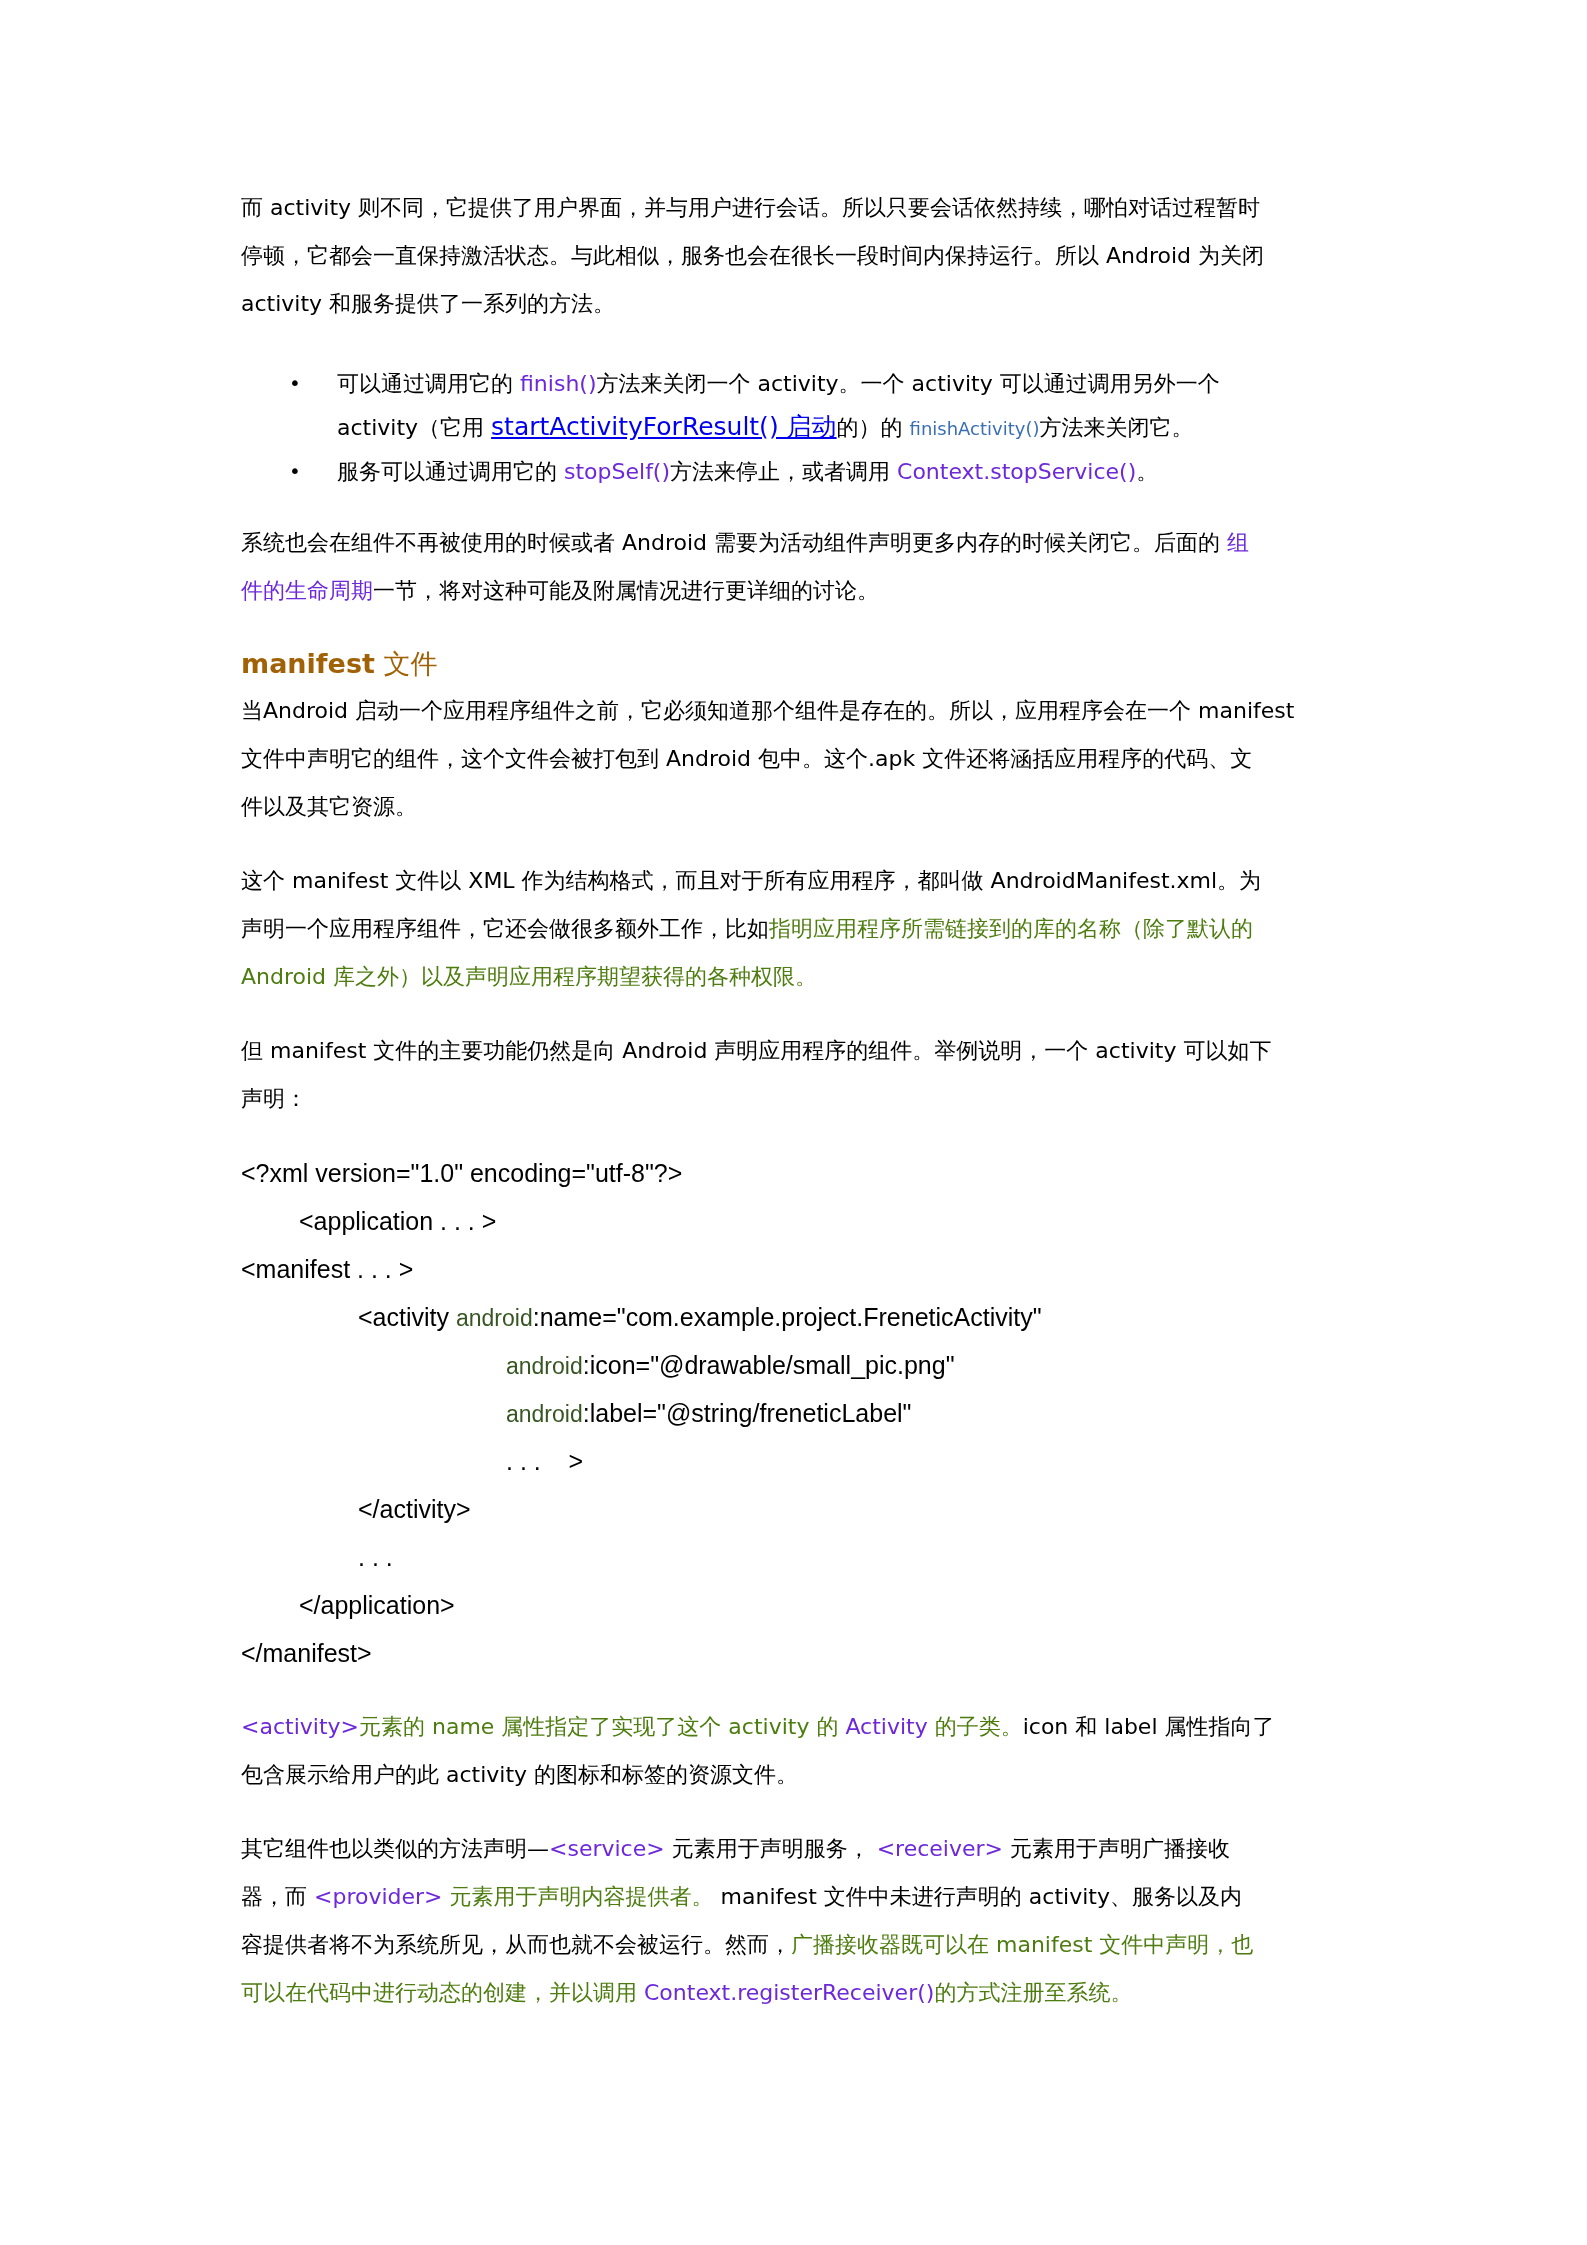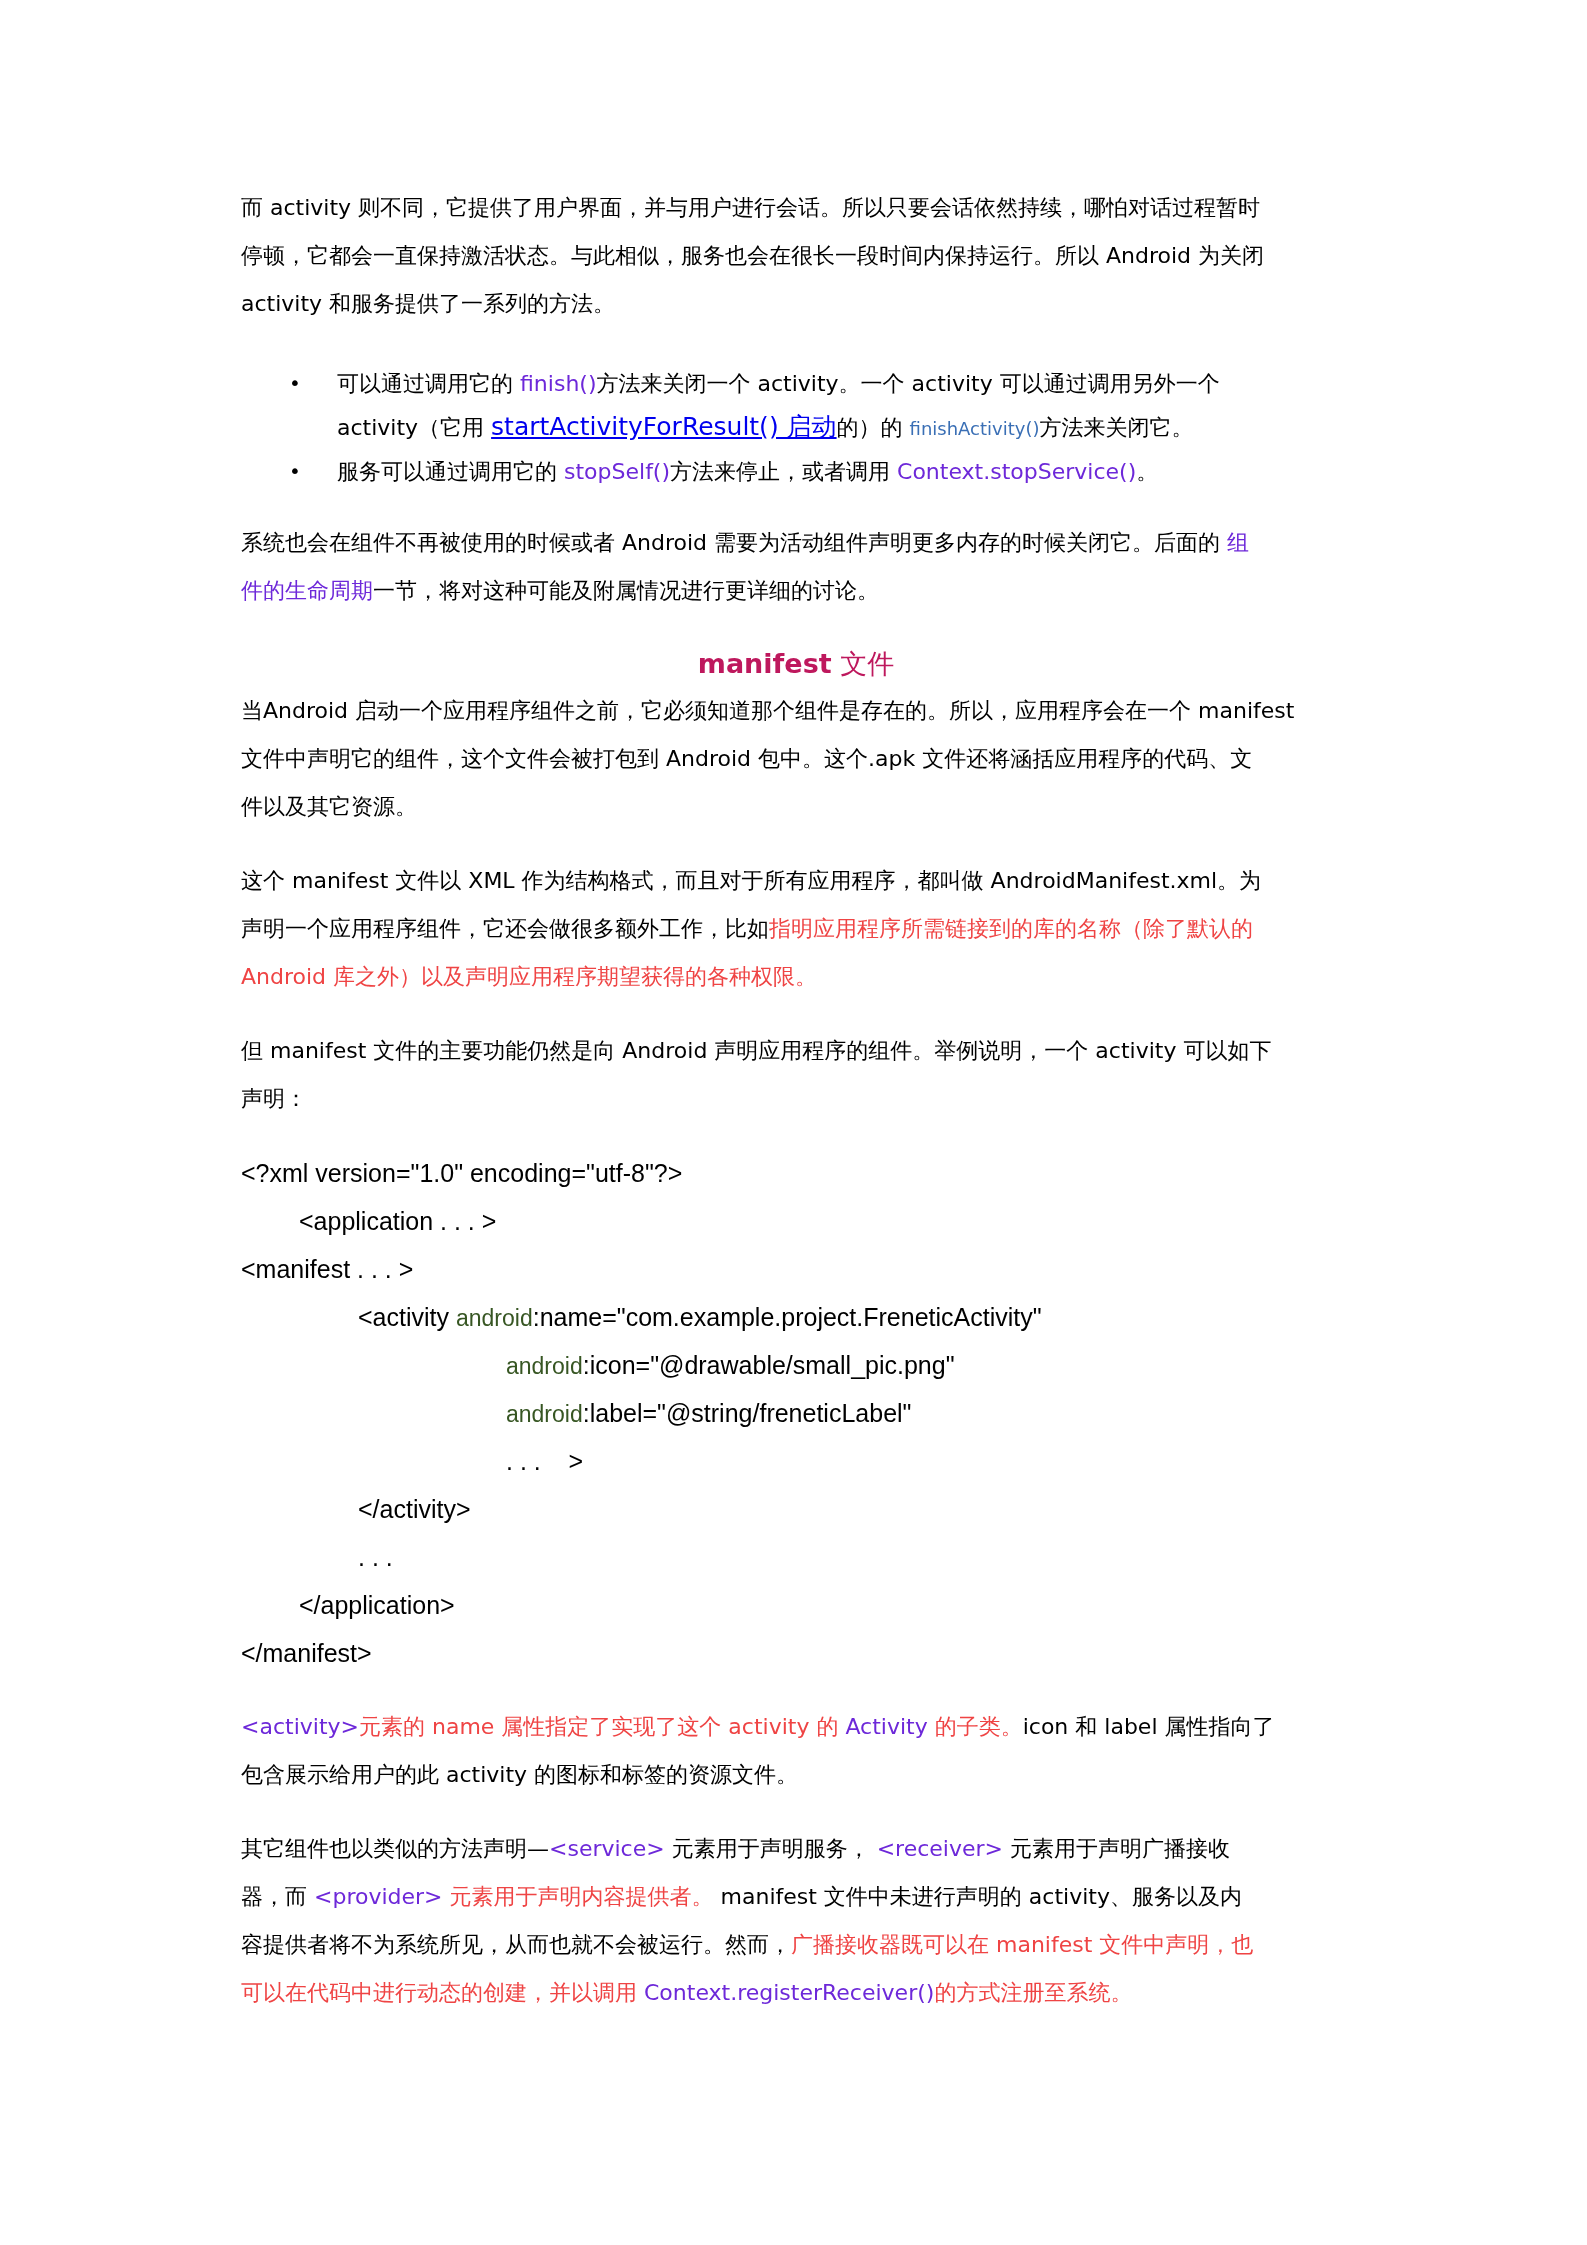--- a/index.html
+++ b/index.html
@@ -42,29 +42,28 @@
     }
     ul.bullets li .bullet {
       position: absolute;
       left: -48px;
       top: 0;
       font-size: 20px;
     }
     .blue { color: #6d28d9; }
     .link { color: #0000ee; text-decoration: underline; font-size: 25px; }
     .small-blue { color: #3a6fb5; font-size: 18px; }
-    .red { color: #ef4444; }
+    .red { color: #4d7c0f; }
     .heading {
       margin: 0;
       font-size: 27px;
       line-height: 46px;
       font-weight: bold;
-      color: #be185d;
+      color: #a16207;
       font-family: "DejaVu Sans", sans-serif;
-      text-align: center;
     }
     .heading .cjk { font-weight: normal; }
     .code-block {
       font-family: "Liberation Sans", sans-serif;
       font-size: 25px;
       line-height: 48px;
       margin: 0;
     }
     .code-line { white-space: pre; height: 48px; }
     .ns { color: #375623; font-size: 23px; }

